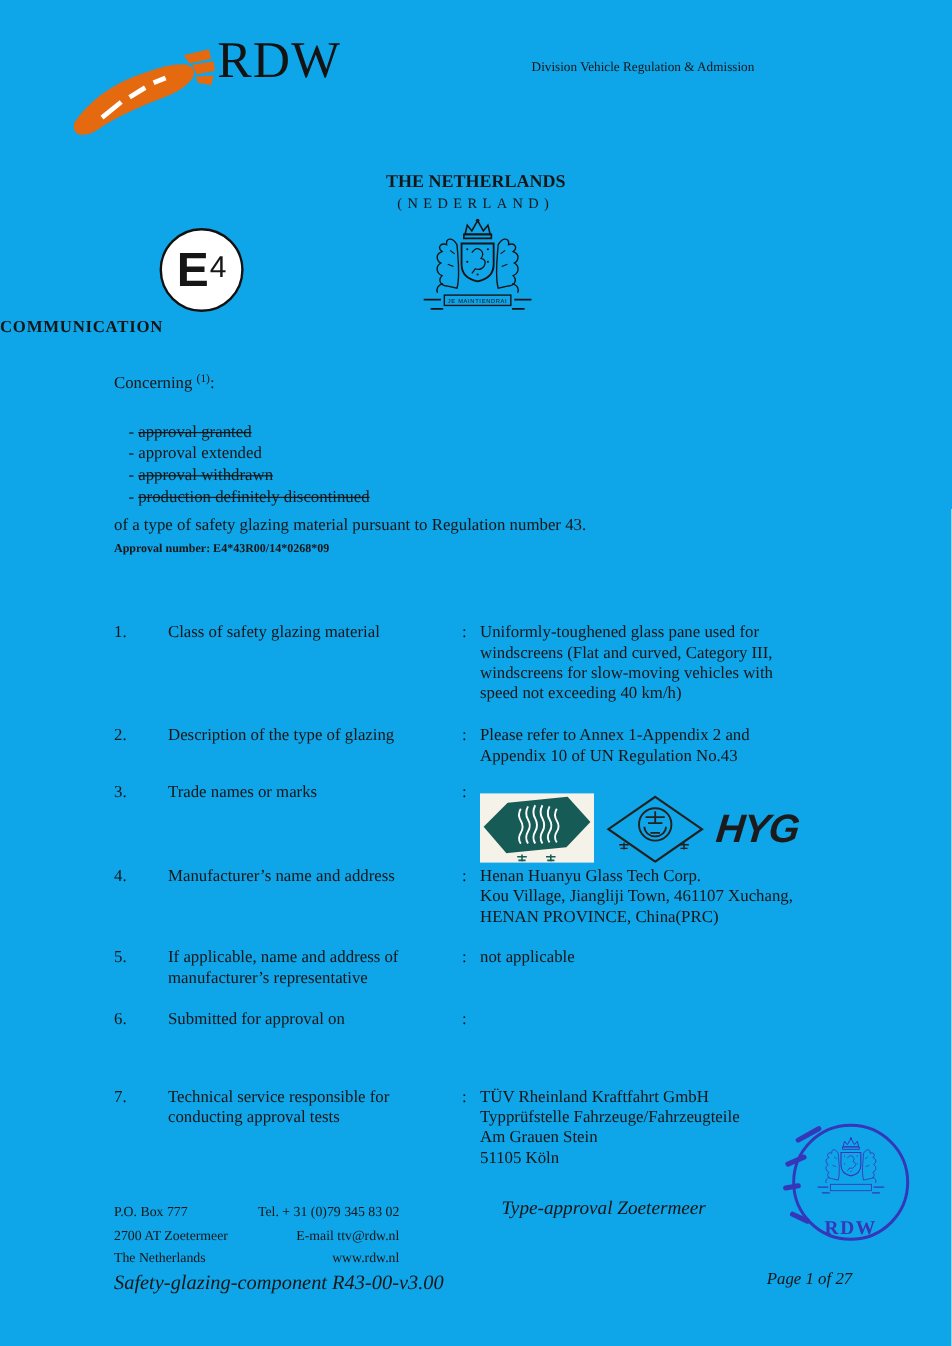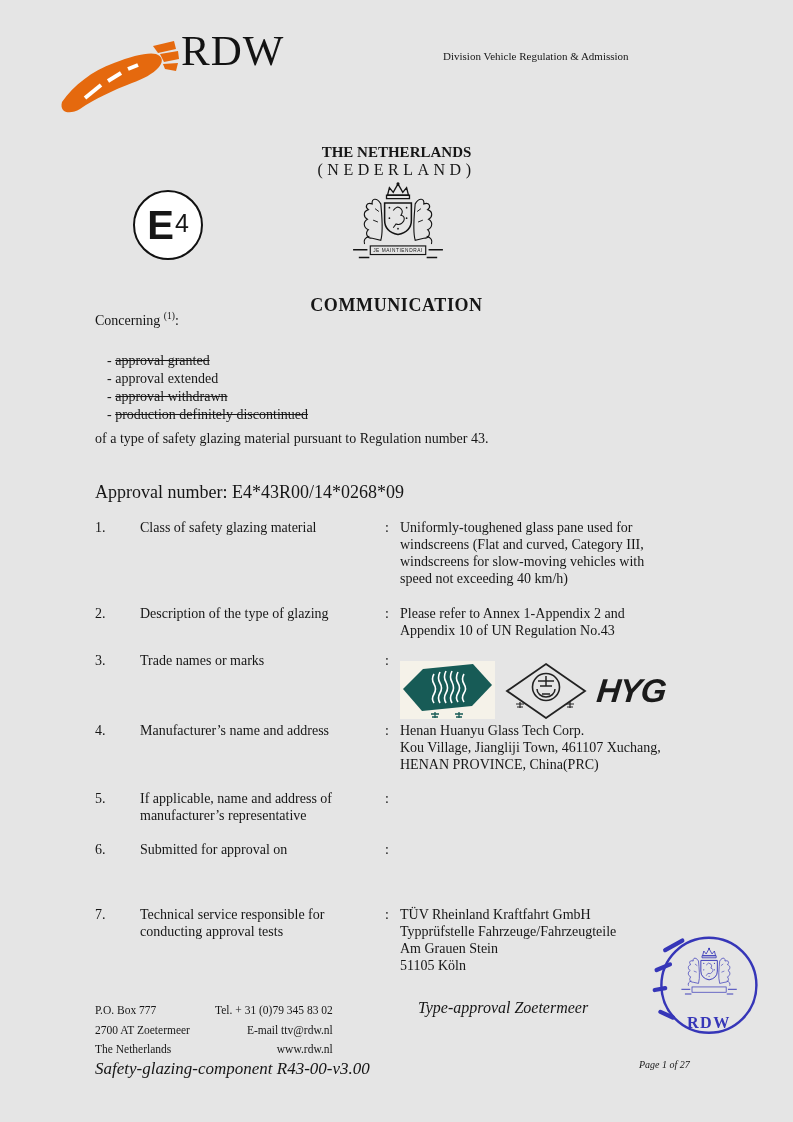--- a/index.html
+++ b/index.html
@@ -3,69 +3,69 @@
 <meta charset="utf-8">
 <style>
   :root{
     --rdw-orange:#E5690E;
     --stamp-blue:#3636B8;
     --logo-teal:#175B56;
     --ink:#161616;
   }
   html,body{margin:0;padding:0;background:#ffffff;}
   .page{
-    position:relative;width:793px;height:1122px;background:#e5e5e5;overflow:hidden;
+    position:relative;width:793px;height:1122px;background:#0ea5e9;overflow:hidden;
     font-family:"Liberation Serif",serif;color:var(--ink);
   }
   .abs{position:absolute;}
   
   .logo-mark{left:58px;top:40px;width:122px;height:80px;}
   .wordmark{left:181px;top:26px;font-size:43px;letter-spacing:1px;color:#131313;}
   .division{left:433px;top:50px;font-size:11px;margin-left:10px;}
   
   .country-block{left:0;top:144px;width:100%;text-align:center;line-height:17px;}
   .country{font-weight:bold;font-size:15px;}
-  .country-alt{font-size:16px;letter-spacing:4.5px;}
+  .country-alt{font-size:12px;letter-spacing:4.5px;}
   .e-mark{
     left:133px;top:190px;width:66px;height:66px;border:2.5px solid #111;border-radius:50%;
     display:flex;align-items:center;justify-content:center;
     font-family:"Liberation Sans",sans-serif;background:#fff;
   }
   .e-mark .e{font-size:40px;font-weight:700;line-height:1;}
   .e-mark .four{font-size:25px;font-weight:400;line-height:1;margin-left:1px;transform:translateY(-2px);}
   .coa{left:339px;top:180px;width:118px;height:86px;color:#141414;}
-  .communication{left:0;top:266px;width:100%;text-align:center;font-weight:bold;font-size:18px;letter-spacing:0.6px;margin-top:29px;}
+  .communication{left:0;top:266px;width:100%;font-weight:bold;font-size:14px;letter-spacing:0.6px;}
   
   .concerning-head{left:95px;top:311px;font-size:14px;}
   .concerning-head sup{font-size:9.5px;}
   .concerning-list{left:95px;top:340px;font-size:14px;line-height:18px;list-style:none;margin:12px;padding:0;}
   .struck{text-decoration:line-through;}
   .subject{left:95px;top:431px;font-size:14px;}
-  .approval{left:95px;top:482px;font-size:18px;font-weight:normal;}
+  .approval{left:95px;top:452px;font-size:10px;font-weight:bold;}
   
   .item-row{left:95px;width:625px;display:flex;align-items:flex-start;font-size:14px;line-height:17px;}
   .item-num{width:45px;flex:none;}
   .item-label{width:245px;flex:none;white-space:pre-line;}
   .item-colon{width:15px;flex:none;}
   .item-value{flex:1;white-space:pre-line;}
   .underlined{text-decoration:underline;}
   .row-1{top:519px;} .row-2{top:605px;} .row-3{top:652px;} .row-4{top:722px;}
   .row-5{top:790px;} .row-6{top:841px;} .row-7{top:906px;}
   .logos{display:flex;align-items:center;gap:9px;margin-top:-8px;}
   .hyg-text{
     font-family:"Liberation Sans",sans-serif;font-style:italic;font-weight:700;
     font-size:33px;color:#1b1b1b;transform:skewX(-6deg);letter-spacing:-1px;line-height:1;
   }
   
   .footer-address{left:95px;top:1001px;font-size:11.5px;line-height:19.5px;}
   .footer-contact{left:215px;top:1001px;font-size:11.5px;line-height:19.5px;}
   .department{left:418px;top:999px;font-size:16px;font-style:italic;}
   .stamp{left:650px;top:928px;width:114px;height:124px;color:var(--stamp-blue);}
   .doc-ref{left:95px;top:1059px;font-size:17px;font-style:italic;}
-  .page-num{left:639px;top:1059px;font-size:10px;font-style:italic;}
+  .page-num{left:639px;top:1059px;font-size:14px;font-style:italic;}
   svg{display:block;}
 </style>
 </head>
 <body>
 
 <div class="page">
 
   <svg class="abs logo-mark" viewBox="0 0 122 80" aria-hidden="true">
     <path fill="var(--rdw-orange,#E5690E)" d="M4,62 C16,45 34,31 56,23 C74,16 90,12 98,14 C104,16 106,21 101,27 C95,34 85,39 74,43 C56,50 36,59 22,69 C12,75 1,73 4,62 Z"></path>
     <g stroke="#fff" stroke-width="4" fill="none">
@@ -213,20 +213,21 @@
     <div class="item-value">Henan Huanyu Glass Tech Corp.
 Kou Village, Jiangliji Town, 461107 Xuchang,
 HENAN PROVINCE, China(PRC)</div>
   </div>
 
   <div class="abs item-row row-5">
     <div class="item-num">5.</div>
     <div class="item-label">If applicable, name and address of
 manufacturer’s representative</div>
     <div class="item-colon">:</div>
+    <div class="item-value">not applicable</div>
   </div>
 
   <div class="abs item-row row-6">
     <div class="item-num">6.</div>
     <div class="item-label">Submitted for approval on</div>
     <div class="item-colon">:</div>
   </div>
 
   <div class="abs item-row row-7">
     <div class="item-num">7.</div>

